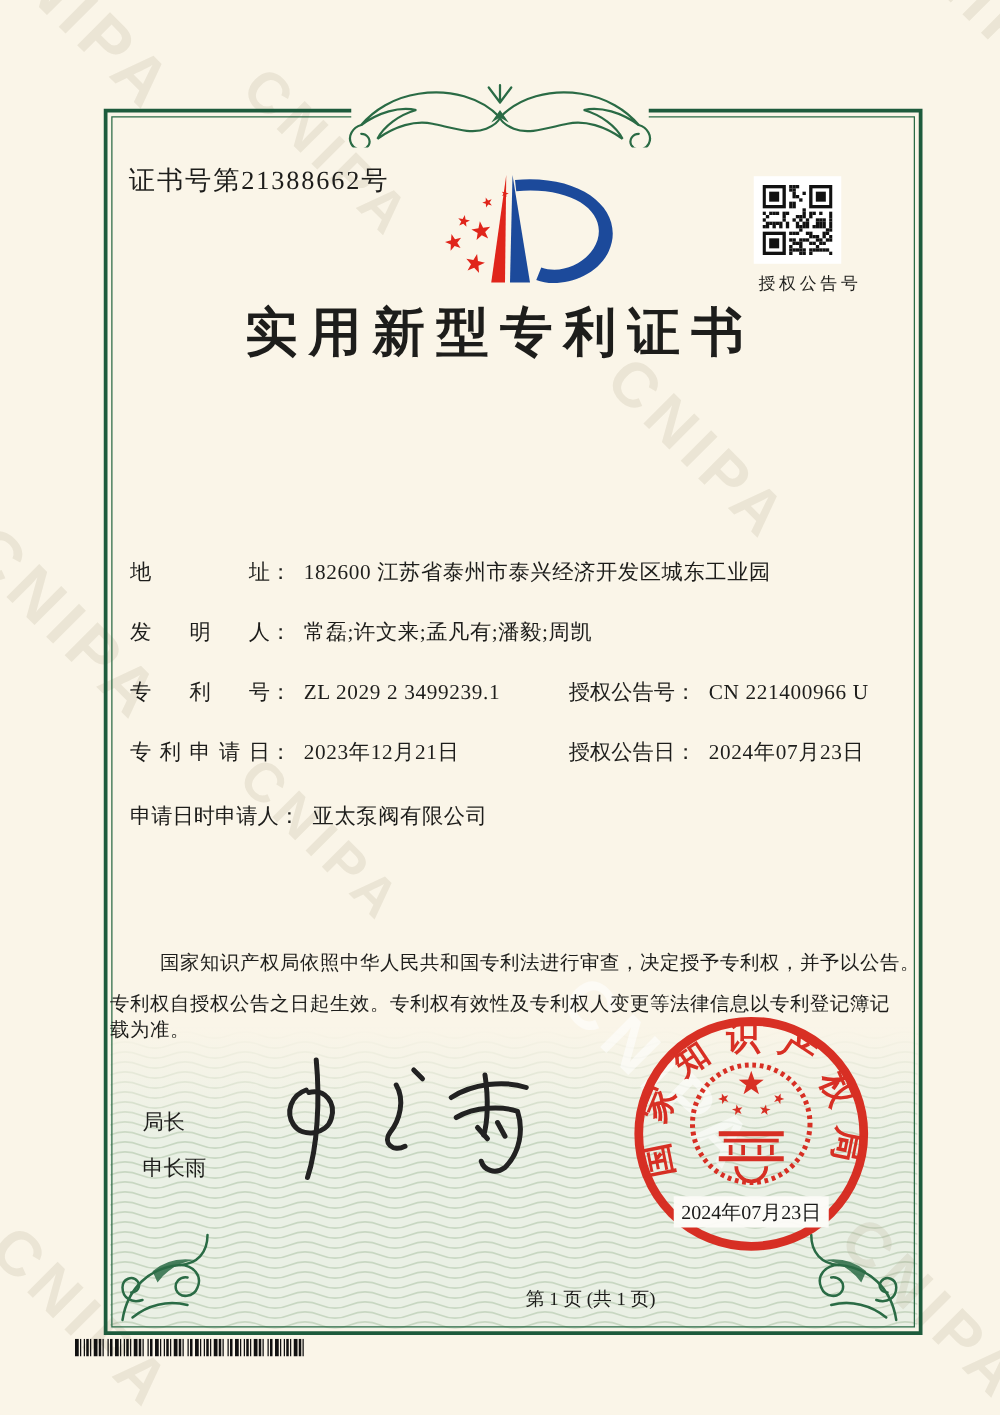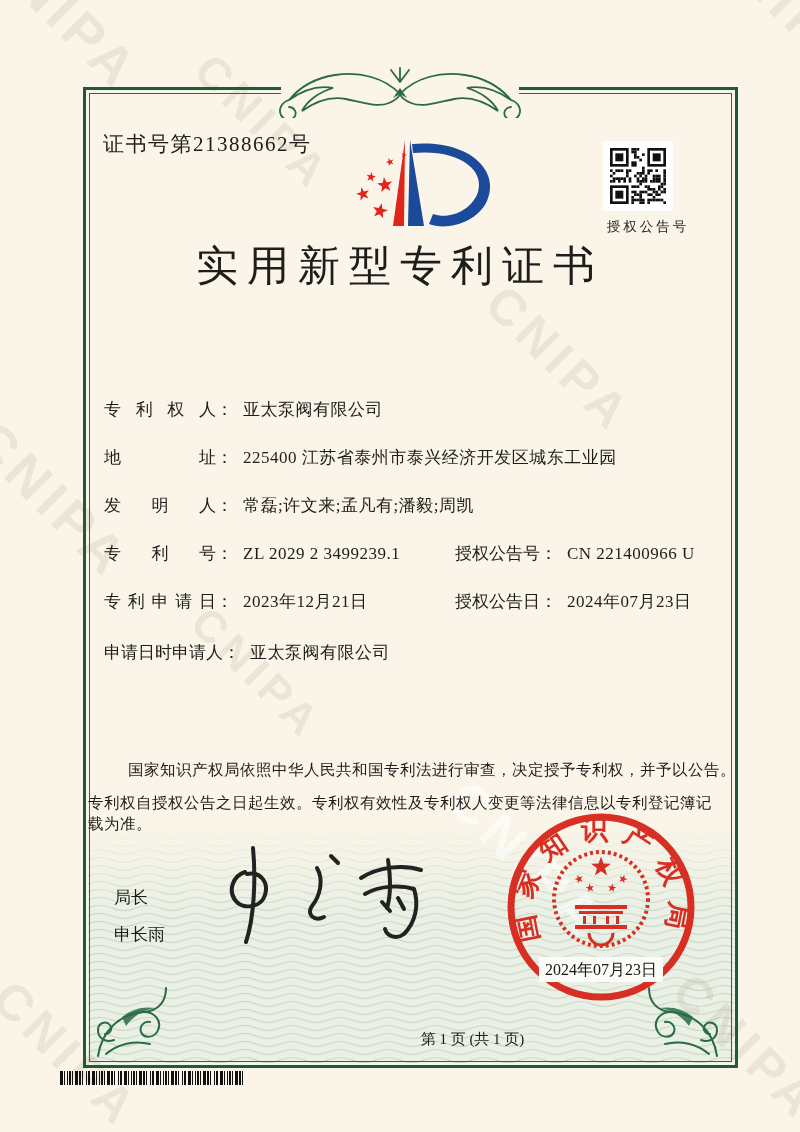--- a/index.html
+++ b/index.html
@@ -26,21 +26,21 @@
   .frame-inner{position:absolute; inset:3px; border:1px solid #2a6b45;}
   .orn{position:absolute;}
   
   .cert-no{position:absolute; left:103px; top:130px; font-size:21px; letter-spacing:1.5px;}
   .logo{position:absolute; left:338px; top:134px;}
   .qr-box{position:absolute; left:603px; top:141px; width:70px; height:70px; background:#fff;
     display:flex; align-items:center; justify-content:center;}
   .qr-caption{position:absolute; left:578px; top:218px; width:140px; text-align:center;
     font-size:13.5px; letter-spacing:3px;}
   .title{position:absolute; left:0; top:238px; width:800px; text-align:center;
-    font-size:42px; font-weight:400; letter-spacing:9px;}
+    font-size:42px; font-weight:700; letter-spacing:9px;}
   
   .row{position:absolute; left:104px; width:560px; font-size:17px; white-space:nowrap;}
   .flabel{display:inline-block; width:112px; text-align:justify; text-align-last:justify;}
   .flabel.wide{width:auto; text-align-last:auto;}
   .fcolon{display:inline-block; margin-right:10px;}
   .fvalue{letter-spacing:0.5px;}
   .col2{position:absolute; left:351px; top:0; white-space:nowrap;}
   
   .stmt{position:absolute; left:88px; width:630px; font-size:15.5px; letter-spacing:0.5px;}
   .stmt.l1{top:760px; padding-left:40px;}
@@ -298,25 +298,22 @@
         <rect x="0" y="56" width="28" height="28" fill="#111"></rect>
           <rect x="4" y="60" width="20" height="20" fill="#fff"></rect>
           <rect x="8" y="64" width="12" height="12" fill="#111"></rect>
       </g>
     </svg>
   </div>
   <div class="qr-caption">授权公告号</div>
 
   <div class="title">实用新型专利证书</div>
 
-  <div class="row" style="top:398px">
-    <span class="flabel">专利权人</span><span class="fcolon">：</span><span class="fvalue">亚太泵阀有限公司</span>
-  </div>
   <div class="row" style="top:446px">
-    <span class="flabel">地址</span><span class="fcolon">：</span><span class="fvalue">225400 江苏省泰州市泰兴经济开发区城东工业园</span>
+    <span class="flabel">地址</span><span class="fcolon">：</span><span class="fvalue">182600 江苏省泰州市泰兴经济开发区城东工业园</span>
   </div>
   <div class="row" style="top:494px">
     <span class="flabel">发明人</span><span class="fcolon">：</span><span class="fvalue">常磊;许文来;孟凡有;潘毅;周凯</span>
   </div>
   <div class="row" style="top:542px">
     <span class="flabel">专利号</span><span class="fcolon">：</span><span class="fvalue">ZL 2029 2 3499239.1</span>
     <span class="col2"><span>授权公告号</span><span class="fcolon">：</span><span class="fvalue">CN 221400966 U</span></span>
   </div>
   <div class="row" style="top:590px">
     <span class="flabel">专利申请日</span><span class="fcolon">：</span><span class="fvalue">2023年12月21日</span>

